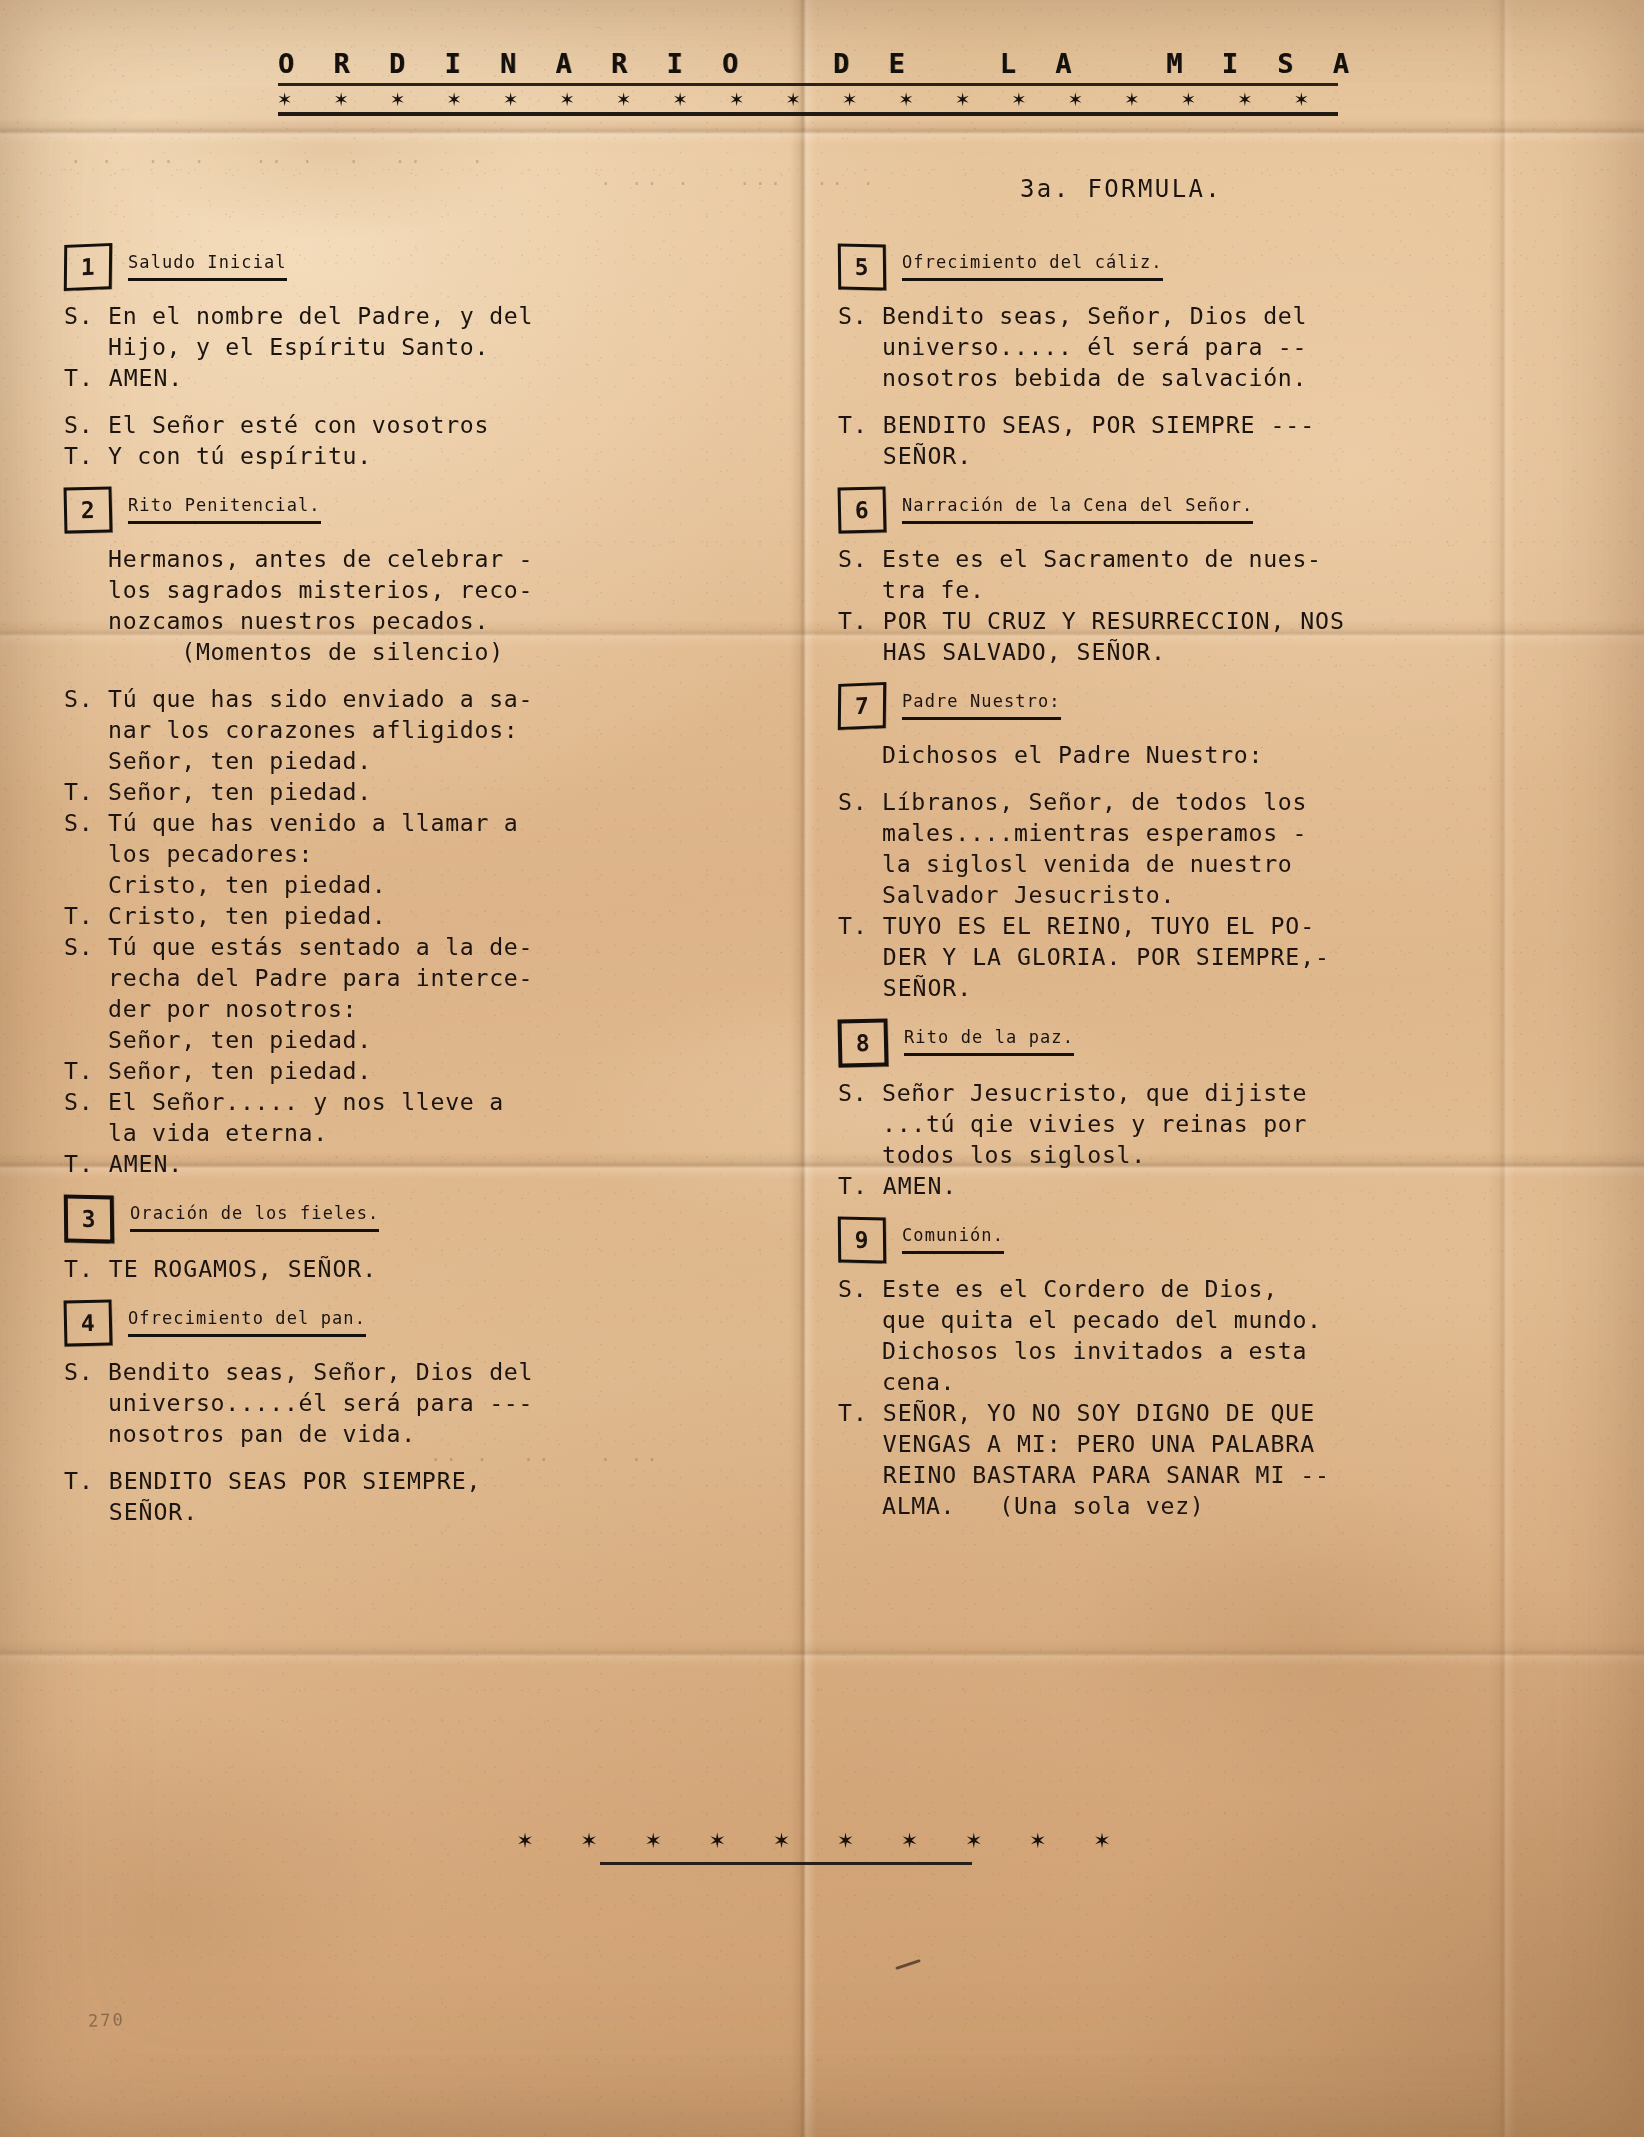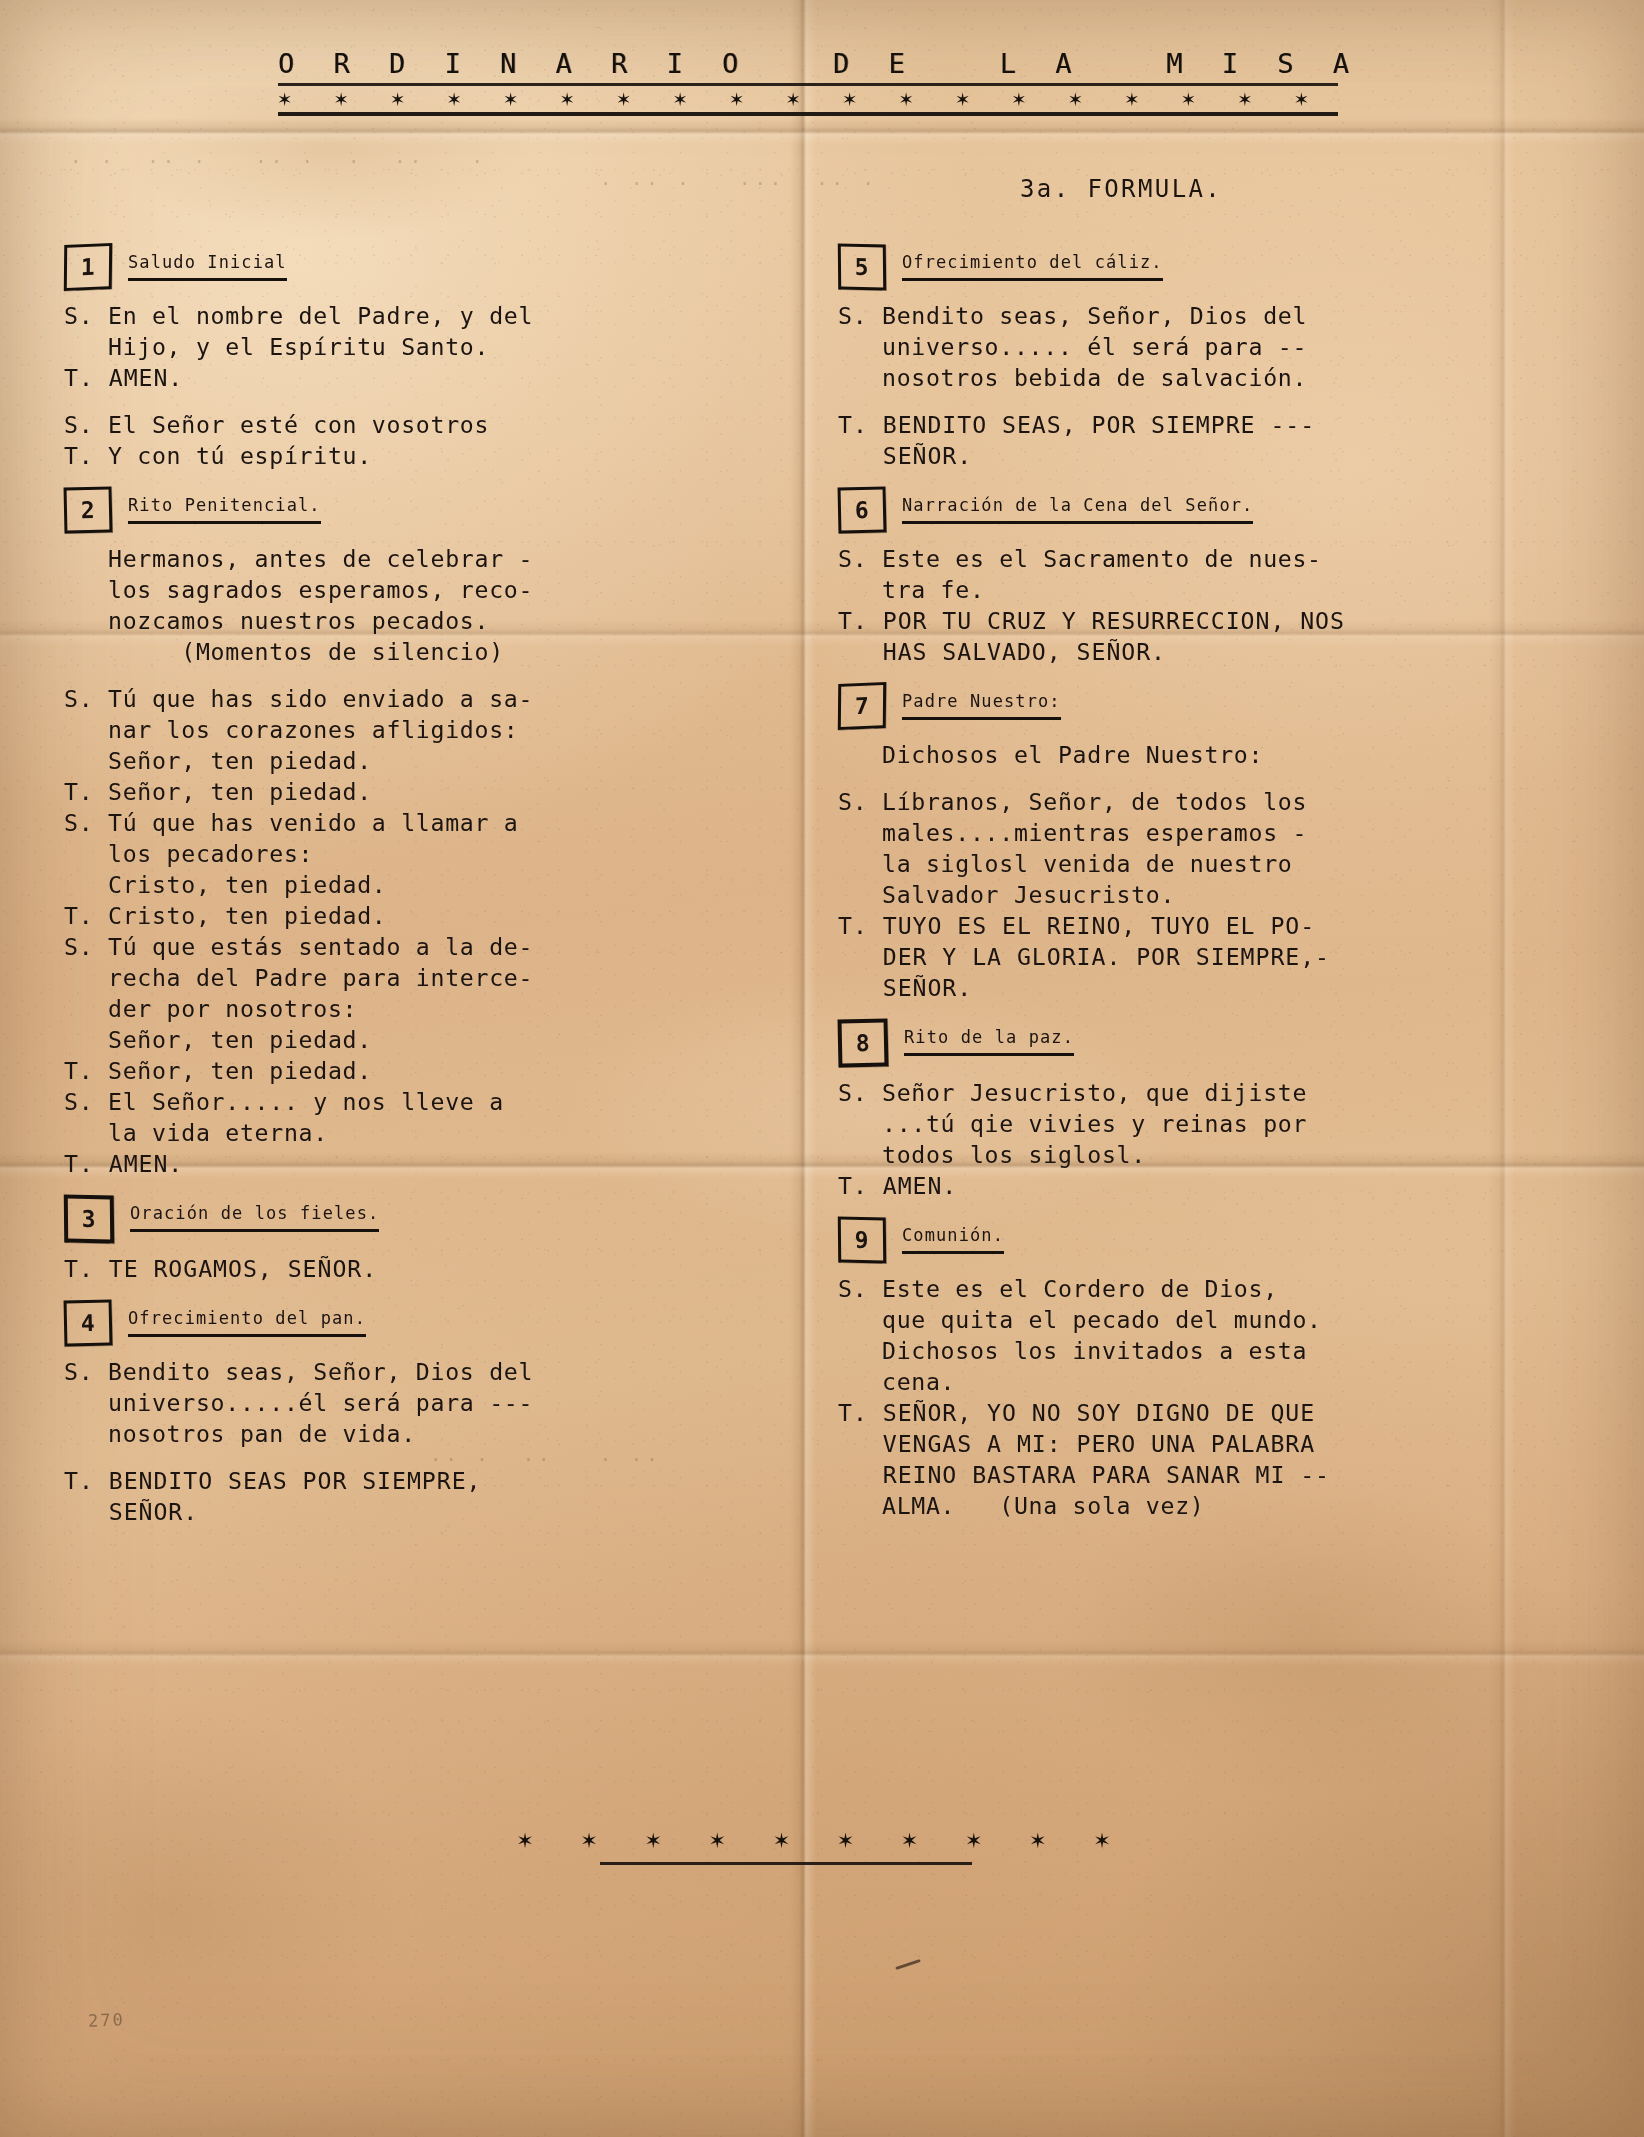--- a/index.html
+++ b/index.html
@@ -81,21 +81,21 @@
 
   .title-block {
     position: absolute;
     left: 278px;
     top: 48px;
     width: 1060px;
   }
   .doc-title {
     font-size: 27px;
     letter-spacing: 11.5px;
-    font-weight: 400;
+    font-weight: 700;
     text-align: center;
     color: #14100c;
     text-shadow: 0.6px 0.4px 0 rgba(40,28,18,.55);
     white-space: pre;
   }
   .rule {
     height: 3px;
     background: #1a1410;
     margin-top: 4px;
     opacity: .92;
@@ -278,21 +278,21 @@
             <span class="ln">T. Y con tú espíritu.</span>
           </div>
         </div>
         <div class="sec">
           <div class="sec-head">
             <div class="numbox ">2</div>
             <div class="sec-title">Rito Penitencial.</div>
           </div>
           <div class="blk">
             <span class="ln">   Hermanos, antes de celebrar -</span>
-            <span class="ln">   los sagrados esperamos, reco-</span>
+            <span class="ln">   los sagrados misterios, reco-</span>
             <span class="ln">   nozcamos nuestros pecados.</span>
             <span class="ln">        (Momentos de silencio)</span>
           </div>
           <div class="blk">
             <span class="ln">S. Tú que has sido enviado a sa-</span>
             <span class="ln">   nar los corazones afligidos:</span>
             <span class="ln">   Señor, ten piedad.</span>
             <span class="ln">T. Señor, ten piedad.</span>
             <span class="ln">S. Tú que has venido a llamar a</span>
             <span class="ln">   los pecadores:</span>

